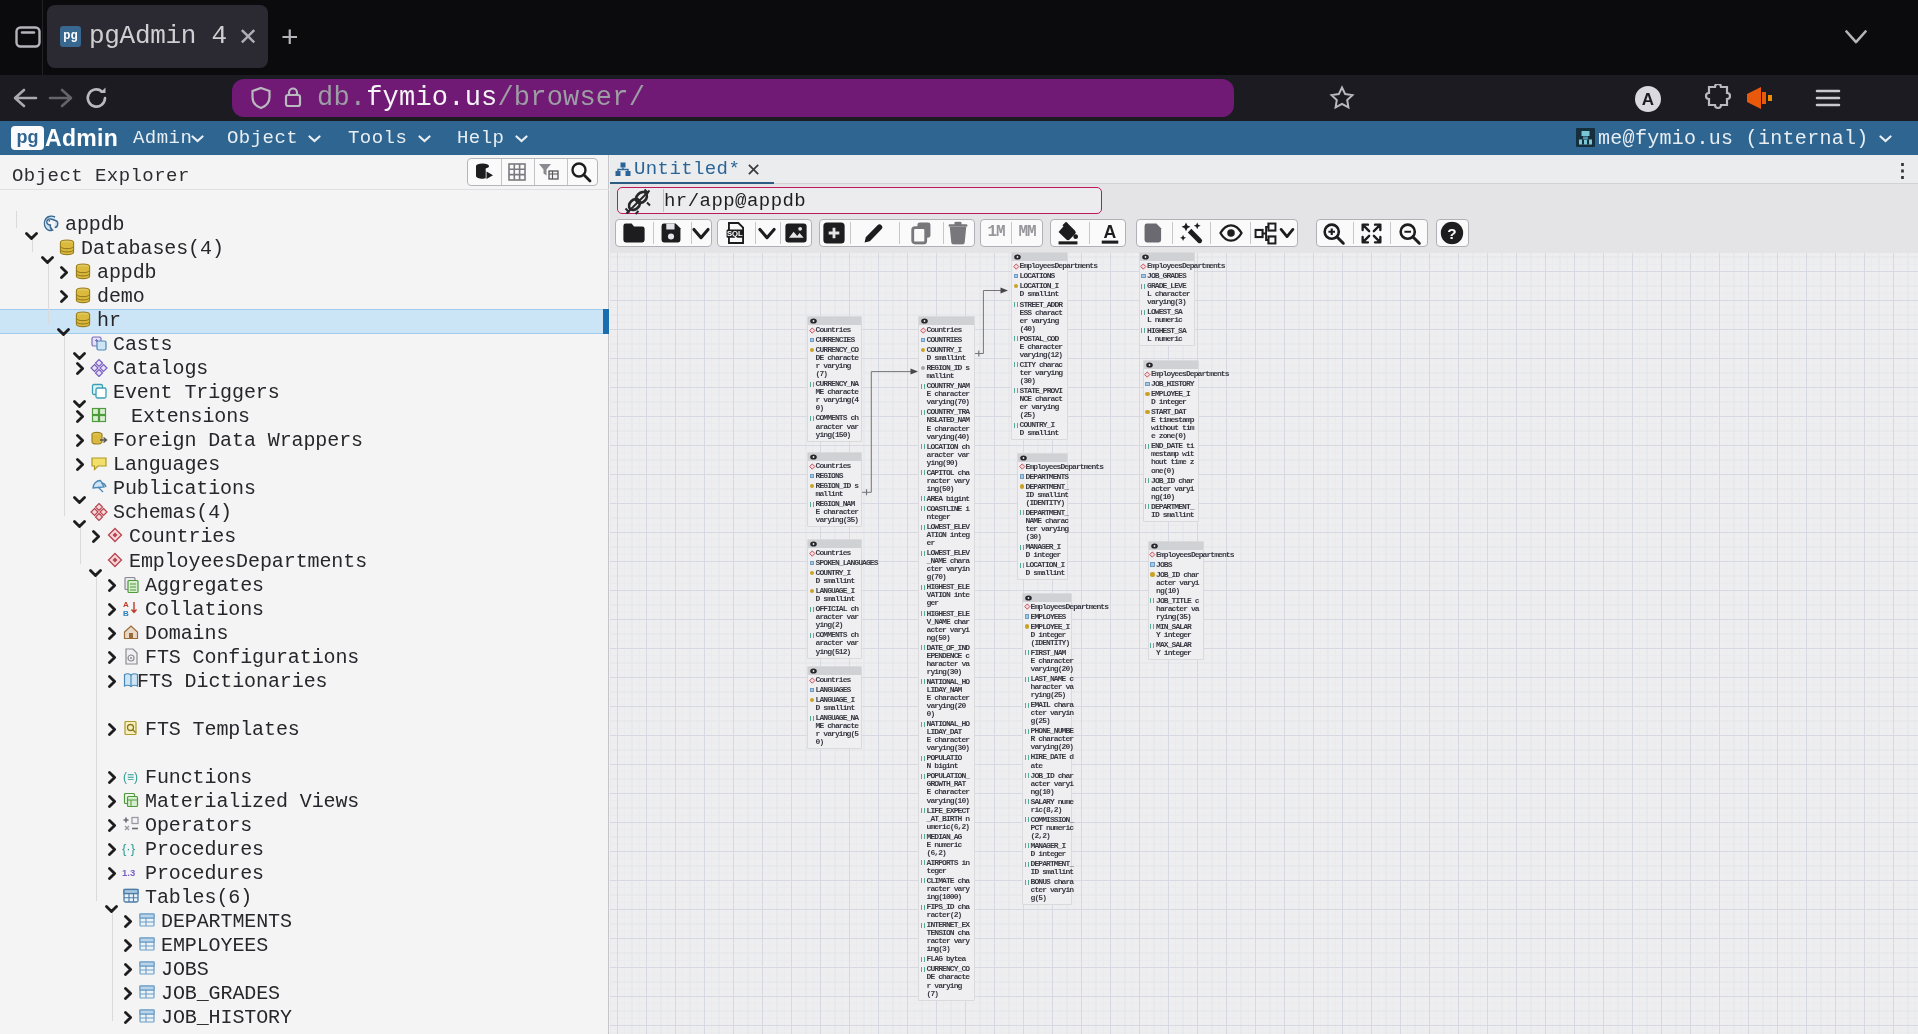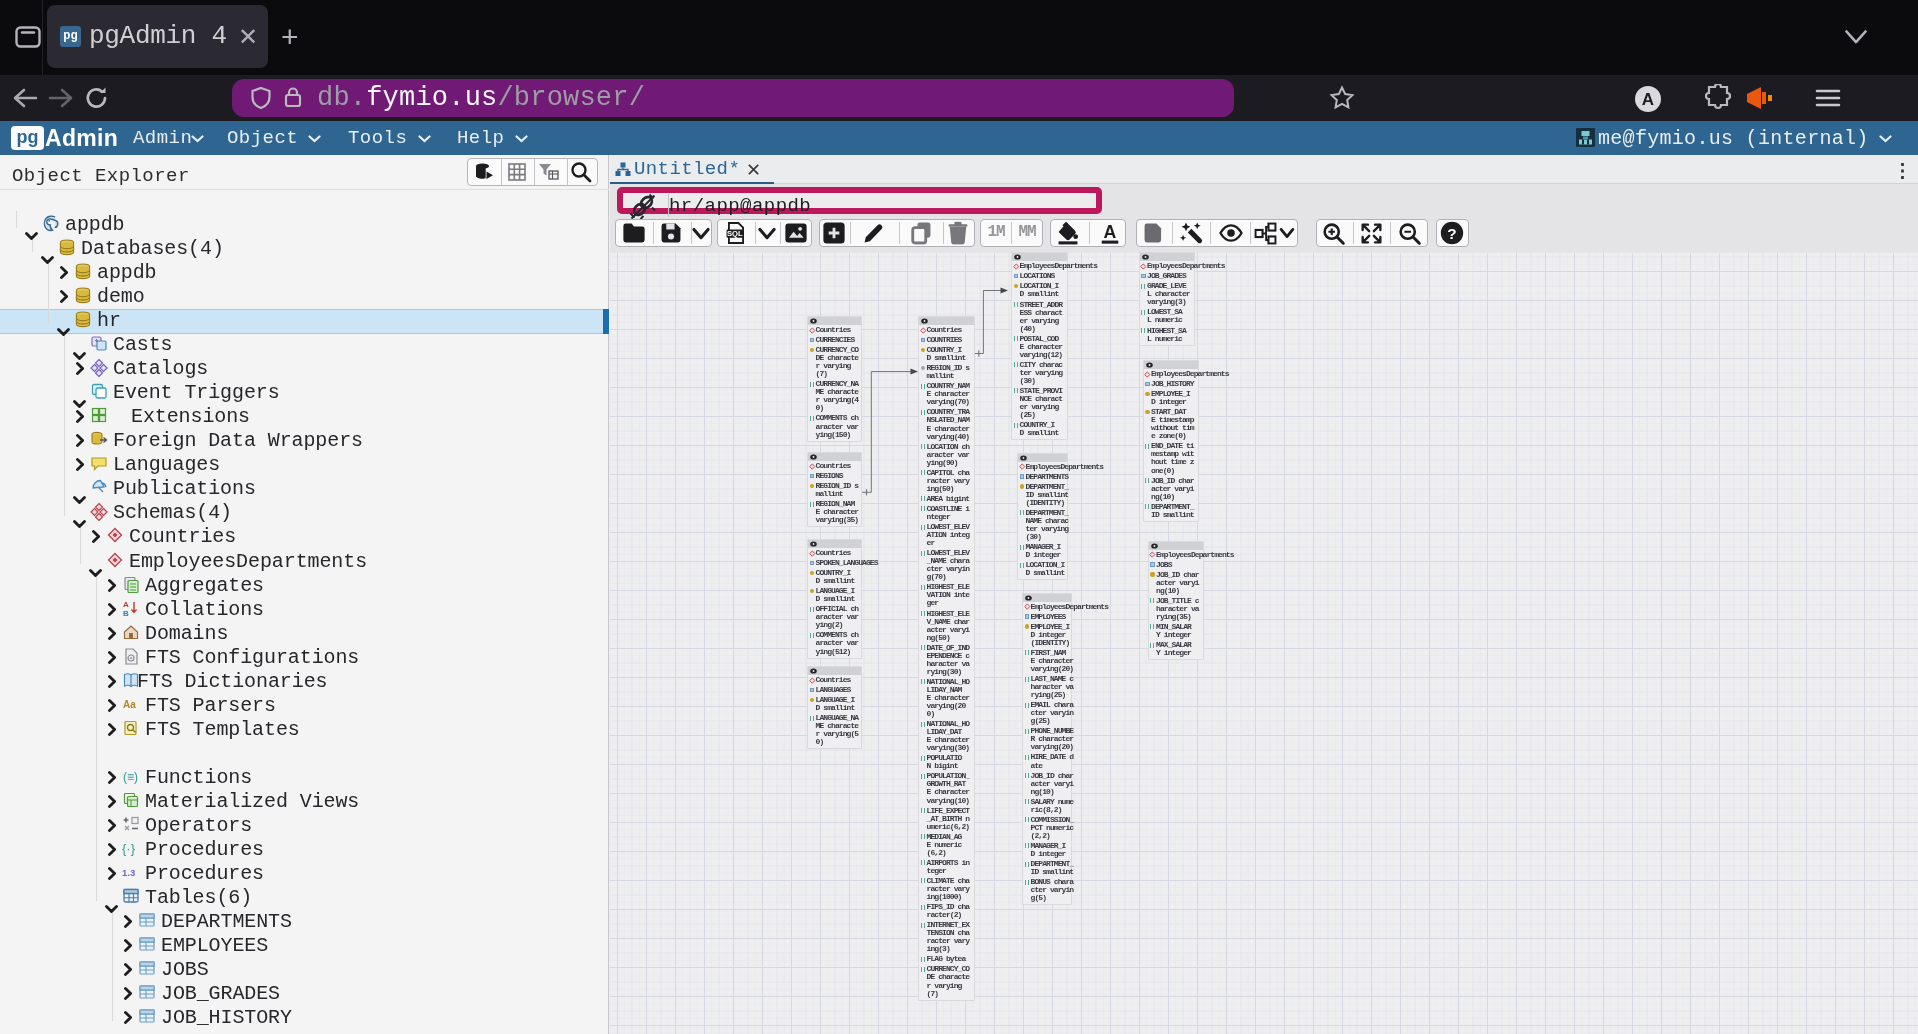--- a/index.html
+++ b/index.html
@@ -34,21 +34,21 @@
 .trow svg.chev{position:absolute;top:8px}
 .trow svg.tic{position:absolute;top:2px}
 
 #rp{position:absolute;left:610px;top:155px;width:1308px;height:879px;background:#e4e4e7}
 #rtabs{position:absolute;left:0;top:0;width:1308px;height:29px;background:#ebecee;border-bottom:1px solid #d2d2d6}
 #rtab1{position:absolute;left:0;top:0;width:164px;height:29px;border-bottom:2.5px solid #2b5d84}
 #rtab1 .t{position:absolute;left:24px;top:3px;font-size:19px;letter-spacing:0.4px;color:#2b6597;white-space:pre}
 #rtab1 .x{position:absolute;left:136px;top:4px;font-size:18px;color:#3c3c40;font-family:"Liberation Sans",sans-serif}
 #dots3{position:absolute;left:1283px;top:4px;font-size:19px;color:#333;font-family:"Liberation Sans",sans-serif;font-weight:bold}
 #connrow{position:absolute;left:0;top:29px;width:1308px;height:34px}
-#conninp{position:absolute;left:7px;top:3px;width:485px;height:27px;background:#ececee;border:6px solid #be185d;border-radius:5px}
+#conninp{position:absolute;left:7px;top:3px;width:485px;height:27px;background:#ececee;border:1px solid #be185d;border-radius:5px}
 #connsep{position:absolute;left:45px;top:1px;width:1px;height:23px;background:#c0c0c5}
 #conntxt{position:absolute;left:46px;top:2px;font-size:19px;letter-spacing:0.45px;color:#1e1e22;white-space:pre}
 #toolbar{position:absolute;left:0;top:63px;width:1224px;height:35px}
 .tg{position:absolute;top:1px;height:28px;background:#fafafb;border:1px solid #b0b0b6;border-radius:4px}
 .tsep{position:absolute;top:2px;width:1px;height:22px;background:#c6c6cb}
 .tbt{position:absolute;top:5px;font-size:16px;font-weight:bold;color:#96969b;letter-spacing:-1px}
 
 #canvas{position:absolute;left:0;top:98px;width:1308px;height:781px;background:#eeeef0;
 background-image:
  linear-gradient(#d7d9e2 1px,transparent 1px),linear-gradient(90deg,#d7d9e2 1px,transparent 1px),
@@ -407,29 +407,20 @@
 <div class="trow" style="top:513.6px">
 <svg class="chev" style="left:108px;top:6px" width="8" height="13" viewBox="0 0 8 13">
         <path d="M1.5 1.5 L6.6 6.5 L1.5 11.5" fill="none" stroke="#1d1d1f" stroke-width="2.8" stroke-linecap="round" stroke-linejoin="round"></path>
       </svg>
 <svg class="tic" style="left:122px" width="18" height="19" viewBox="0 0 18 19">
         <path d="M9 4 C7 2.5 4.5 2.5 2.5 3.5 V15 c2-1 4.5-1 6.5.5 2-1.5 4.5-1.5 6.5-.5 V3.5 C13.5 2.5 11 2.5 9 4 Z" fill="#cfe4f4" stroke="#4a8ab8" stroke-width="1.2"></path>
         <path d="M9 4 V15.5" stroke="#4a8ab8" stroke-width="1.2"></path>
       </svg>
 <div class="lbl" style="left:137px">FTS Dictionaries</div>
 </div>
-<div class="trow" style="top:537.6px">
-<svg class="chev" style="left:108px;top:6px" width="8" height="13" viewBox="0 0 8 13">
-        <path d="M1.5 1.5 L6.6 6.5 L1.5 11.5" fill="none" stroke="#1d1d1f" stroke-width="2.8" stroke-linecap="round" stroke-linejoin="round"></path>
-      </svg>
-<svg class="tic" style="left:122px" width="18" height="19" viewBox="0 0 18 19">
-        <text x="1" y="13" font-size="10" font-weight="bold" fill="#b08820" font-family="Liberation Sans">Aa</text>
-      </svg>
-<div class="lbl" style="left:145px">FTS Parsers</div>
-</div>
 <div class="trow" style="top:561.7px">
 <svg class="chev" style="left:108px;top:6px" width="8" height="13" viewBox="0 0 8 13">
         <path d="M1.5 1.5 L6.6 6.5 L1.5 11.5" fill="none" stroke="#1d1d1f" stroke-width="2.8" stroke-linecap="round" stroke-linejoin="round"></path>
       </svg>
 <svg class="tic" style="left:122px" width="18" height="19" viewBox="0 0 18 19">
         <rect x="3" y="2.5" width="11" height="13" rx="1" fill="#f6efc2" stroke="#b09a20" stroke-width="1.2"></rect>
         <circle cx="8.5" cy="8.5" r="3" fill="none" stroke="#8a7a1a" stroke-width="1.3"></circle>
         <path d="M10.7 10.7 L13.5 13.5" stroke="#8a7a1a" stroke-width="1.3"></path>
       </svg>
 <div class="lbl" style="left:145px">FTS Templates</div>

